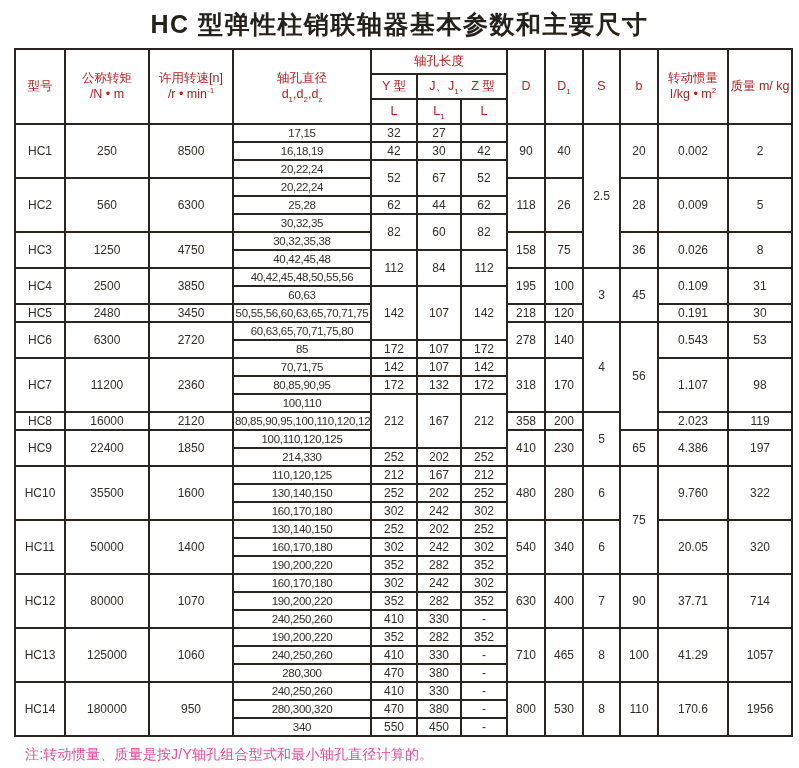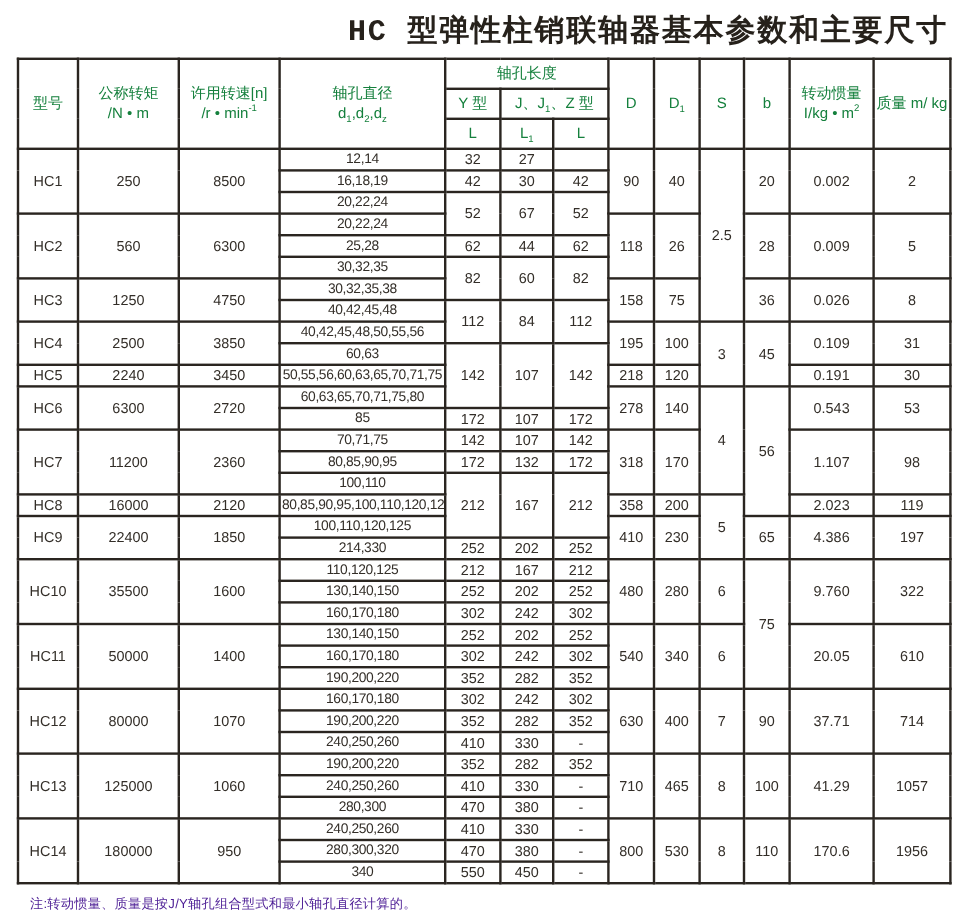--- a/index.html
+++ b/index.html
@@ -5,22 +5,22 @@
   * { margin:0; padding:0; box-sizing:border-box; }
   html,body { background:#ffffff; }
   body {
     width:799px; height:768px;
     font-family:"Liberation Sans", sans-serif;
     color:#2e2a25;
     overflow:hidden;
   }
   .page { padding:5px 9px 0 9px; }
   .title {
-    text-align:right;
-    font-family:Liberation Mono, monospace;
+    text-align:center;
+    font-family:Liberation Sans, sans-serif;
     font-size:25px;
     font-weight:600;
     letter-spacing:1.5px;
     color:#26211b;
     padding:3px 0 7px 0;
   }
   table.spec {
     border-collapse:collapse;
     table-layout:fixed;
     width:777px;
@@ -31,34 +31,34 @@
     text-align:center;
     vertical-align:middle;
     font-weight:normal;
     overflow:hidden;
   }
   .spec thead tr { height:25px; }
   .spec thead th {
     font-size:12.5px;
     line-height:1.25;
     padding:1px 0;
-    color:#15803d;
+    color:#b91c1c;
   }
   .spec tbody tr { height:18px; }
   .spec tbody td {
     font-size:12px;
     white-space:nowrap;
     padding:0 1px;
     color:#332e28;
   }
   .spec tbody td.c-bore { font-size:11.5px; letter-spacing:-0.3px; }
   sub, sup { font-size:8px; line-height:0; }
   .footnote {
-    font-size:11px;
-    color:#4c1d95;
+    font-size:14px;
+    color:#ec4899;
     margin:9px 0 0 16px;
     letter-spacing:0.2px;
   }
   .hl { display:block; }
 </style>
 </head>
 <body>
 
 <div class="page">
   <div class="title">HC 型弹性柱销联轴器基本参数和主要尺寸</div>
@@ -113,21 +113,21 @@
         <th>L</th>
         <th>L<sub>1</sub></th>
         <th>L</th>
       </tr>
     </thead>
     <tbody>
         <tr>
           <td class="c-model" rowspan="3">HC1</td>
           <td class="c-torque" rowspan="3">250</td>
           <td class="c-speed" rowspan="3">8500</td>
-          <td class="c-bore">12,14</td>
+          <td class="c-bore">17,15</td>
           <td class="c-ly">32</td>
           <td class="c-l1">27</td>
           <td class="c-lz"></td>
           <td class="c-d" rowspan="3">90</td>
           <td class="c-d1" rowspan="3">40</td>
           <td class="c-s" rowspan="8">2.5</td>
           <td class="c-b" rowspan="3">20</td>
           <td class="c-inertia" rowspan="3">0.002</td>
           <td class="c-mass" rowspan="3">2</td>
         </tr>
@@ -196,21 +196,21 @@
           <td class="c-mass" rowspan="2">31</td>
         </tr>
         <tr>
           <td class="c-bore">60,63</td>
           <td class="c-ly" rowspan="3">142</td>
           <td class="c-l1" rowspan="3">107</td>
           <td class="c-lz" rowspan="3">142</td>
         </tr>
         <tr>
           <td class="c-model">HC5</td>
-          <td class="c-torque">2240</td>
+          <td class="c-torque">2480</td>
           <td class="c-speed">3450</td>
           <td class="c-bore">50,55,56,60,63,65,70,71,75</td>
           <td class="c-d">218</td>
           <td class="c-d1">120</td>
           <td class="c-inertia">0.191</td>
           <td class="c-mass">30</td>
         </tr>
         <tr>
           <td class="c-model" rowspan="2">HC6</td>
           <td class="c-torque" rowspan="2">6300</td>
@@ -314,21 +314,21 @@
           <td class="c-torque" rowspan="3">50000</td>
           <td class="c-speed" rowspan="3">1400</td>
           <td class="c-bore">130,140,150</td>
           <td class="c-ly">252</td>
           <td class="c-l1">202</td>
           <td class="c-lz">252</td>
           <td class="c-d" rowspan="3">540</td>
           <td class="c-d1" rowspan="3">340</td>
           <td class="c-s" rowspan="3">6</td>
           <td class="c-inertia" rowspan="3">20.05</td>
-          <td class="c-mass" rowspan="3">610</td>
+          <td class="c-mass" rowspan="3">320</td>
         </tr>
         <tr>
           <td class="c-bore">160,170,180</td>
           <td class="c-ly">302</td>
           <td class="c-l1">242</td>
           <td class="c-lz">302</td>
         </tr>
         <tr>
           <td class="c-bore">190,200,220</td>
           <td class="c-ly">352</td>

